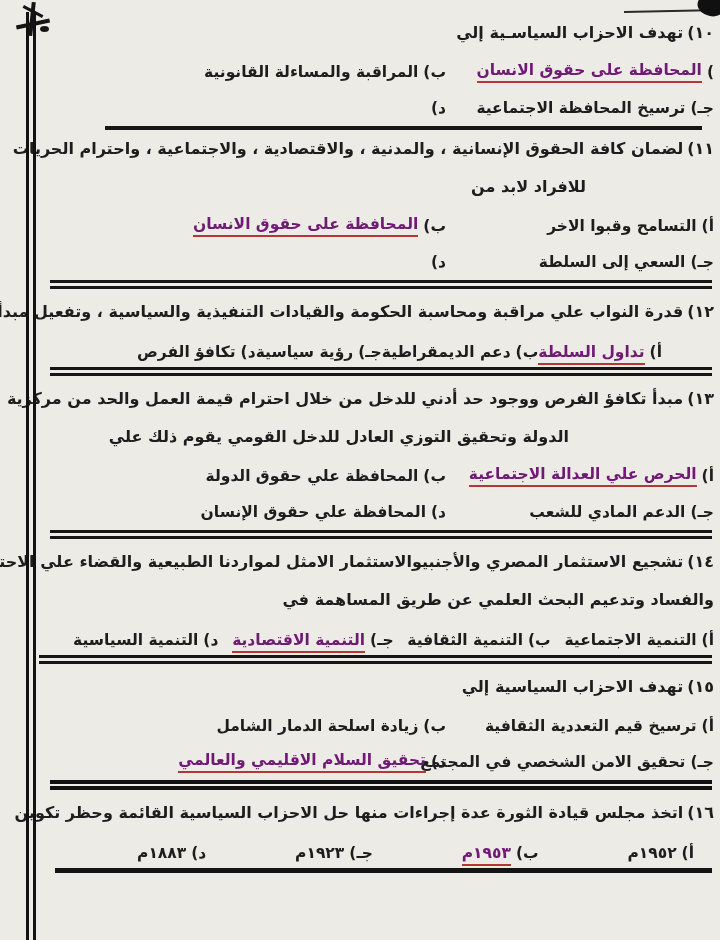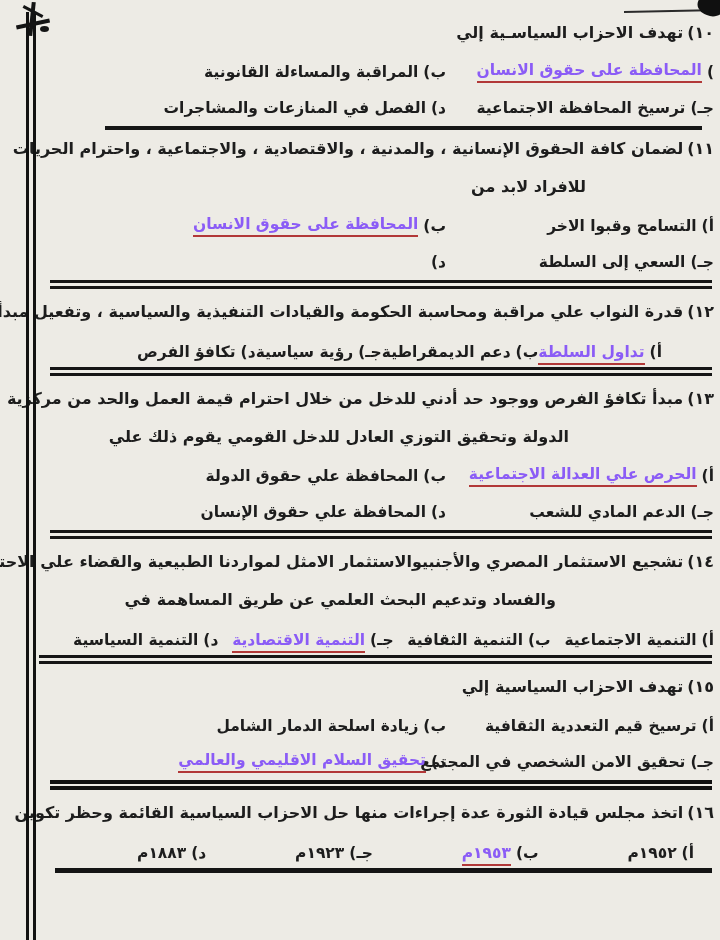--- a/index.html
+++ b/index.html
@@ -24,33 +24,33 @@
   .ornament .o4 { left:30px; top:26px; width:9px; height:6px; border-radius:50%; }
   .top-line { position:absolute; right:0; top:10px; width:96px; height:2px; background:#2a2a2a; transform:rotate(-1.2deg); }
   .corner-mark { position:absolute; right:-5px; top:-7px; width:27px; height:23px; background:#101010; border-radius:45% 30% 50% 40%; transform:rotate(24deg); }
 
   
   .content { direction:rtl; padding:14px 6px 13px 45px; font-weight:bold; }
   .qline  { font-size:16px; line-height:26px; white-space:nowrap; }
   .cont   { margin-top:12px; }
   .mr150  { margin-left:0; margin-right:128px; }
   .mr145  { margin-right:145px; }
-  .mr160  { margin-right:158px; }
+  .mr160  { }
   .qnum   { margin-left:4px; }
 
   .opts   { margin-top:8px; font-size:15.5px; }
   .grid2  { display:grid; grid-template-columns:268px 1fr; }
   .grid2 .opt { height:36px; display:flex; align-items:center; }
   .row4   { display:flex; justify-content:space-between; align-items:center; height:30px; margin-top:12px; }
   .row4.pad-a { padding-right:52px; padding-left:92px; }   
   .row4.pad-b { padding-right:0;  padding-left:28px; }     
   .row4.pad-c { padding-right:20px; padding-left:92px; }   
   .opt { white-space:nowrap; }
   .olabel { margin-left:5px; }
-  .answer { color:#8b5cf6; border-bottom:2px solid #b23838; padding-bottom:2px; }
+  .answer { color:#701a75; border-bottom:2px solid #b23838; padding-bottom:2px; }
 
   
   .sep { border-top:4px solid #161616; height:0; margin:0 2px 0 5px; }
   .sep.double { border-top:3px solid #161616; border-bottom:3px solid #161616; height:9px; }
   .sep.q10 { margin-right:12px; margin-left:60px; }
   .sep.wide { margin-left:-6px; }
   .sep.thick { border-top:4px solid #111; border-bottom:4px solid #111; height:10px; }
   .sep.last { border-top:5px solid #141414; margin-left:10px; }
 
   .q { margin-top:10px; }
@@ -84,21 +84,20 @@
       <div class="opt">
           <span class="olabel">ب)</span>
           <span>المراقبة والمساءلة القانونية</span>
         </div>
       <div class="opt">
           <span class="olabel">جـ)</span>
           <span>ترسيخ المحافظة الاجتماعية</span>
         </div>
       <div class="opt">
           <span class="olabel">د)</span>
-          <span>الفصل في المنازعات والمشاجرات</span>
         </div>
     </div>
   </section>
   <div class="sep q10"></div>
 
   <section class="q q11">
     <div class="qline">
       <span class="qnum">١١)</span><span>لضمان كافة الحقوق الإنسانية ، والمدنية ، والاقتصادية ، والاجتماعية ، واحترام الحريات</span>
     </div>
     <div class="qline cont mr150">للافراد لابد من</div>

